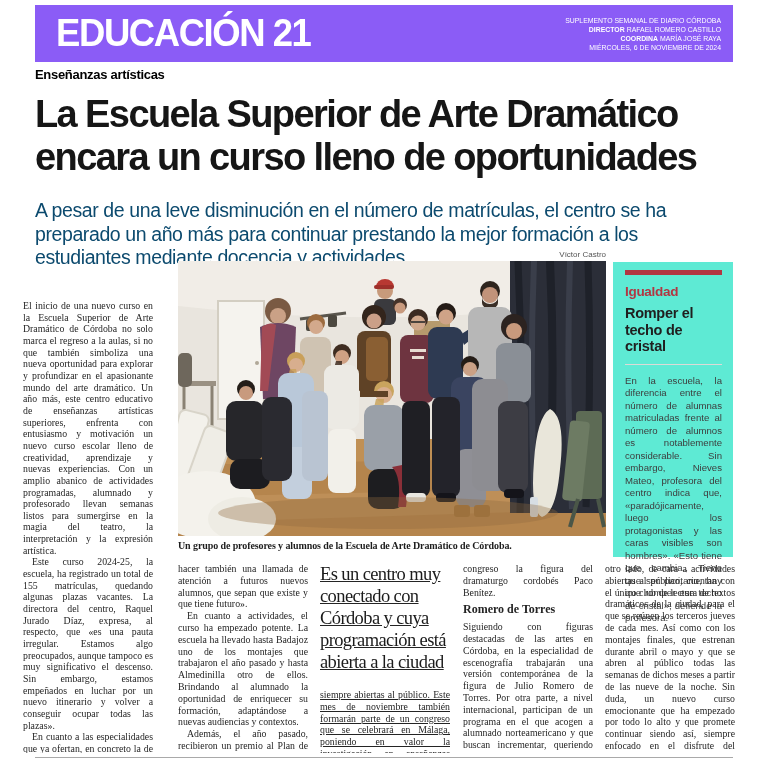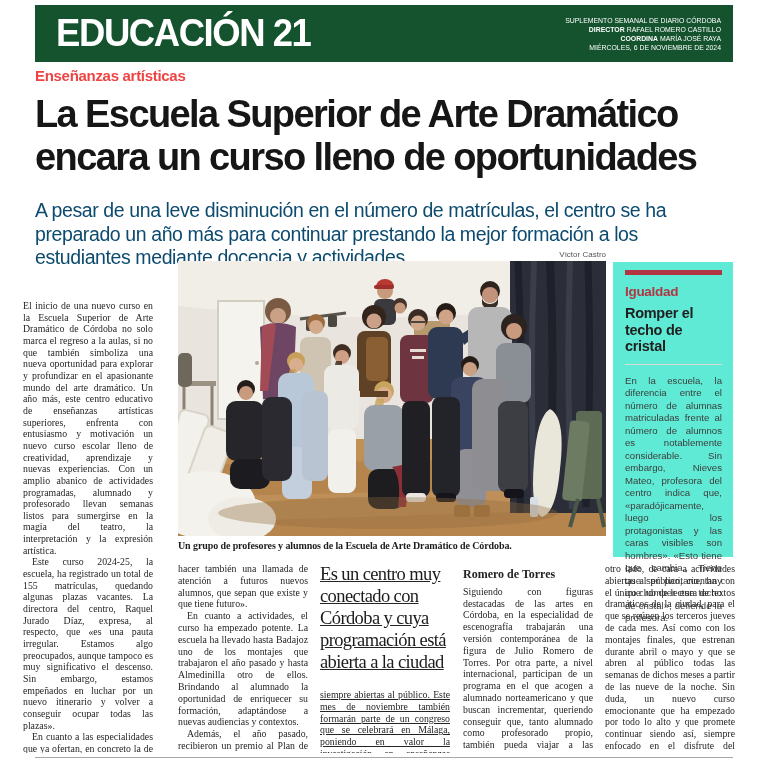--- a/index.html
+++ b/index.html
@@ -1,28 +1,28 @@
 <!DOCTYPE html>
 <html><head>
 <meta charset="utf-8">
 <style>
   html,body{margin:0;padding:0;background:#ffffff;}
   .page{position:relative;width:768px;height:768px;background:#fff;overflow:hidden;
         font-family:"Liberation Serif",serif;color:#1c1c1c;}
   
-  .masthead{position:absolute;left:35px;top:5px;width:698px;height:57px;background:#14532d;
+  .masthead{position:absolute;left:35px;top:5px;width:698px;height:57px;background:#8b5cf6;
             display:flex;align-items:center;justify-content:space-between;padding:0;box-sizing:border-box;}
   .mast-title{font-family:"Liberation Sans",sans-serif;font-weight:bold;font-size:38px;
               color:#fff;letter-spacing:-1.5px;padding-left:22px;transform:scaleX(.96);transform-origin:0 50%;}
   .mast-meta{font-family:"Liberation Sans",sans-serif;font-size:6.9px;line-height:9px;color:#fff;
              text-align:right;padding-right:12px;}
   .mast-meta .lbl{font-weight:bold;margin-right:2px;}
   
   .kicker{position:absolute;left:35px;top:67px;font-family:"Liberation Sans",sans-serif;
-          font-weight:bold;font-size:15px;color:#ef4444;letter-spacing:-0.3px;}
+          font-weight:bold;font-size:13px;color:#000000;letter-spacing:-0.3px;}
   .headline{position:absolute;left:35px;top:93px;width:700px;font-family:"Liberation Sans",sans-serif;
             font-weight:bold;font-size:38px;line-height:43px;color:#161616;letter-spacing:-1.6px;}
   .subhead{position:absolute;left:35px;top:199px;width:700px;font-family:"Liberation Sans",sans-serif;
            font-size:19.5px;line-height:23.5px;color:#0c4a6e;letter-spacing:-0.4px;}
   
   .byline{position:absolute;left:35px;top:259px;width:130px;font-family:"Liberation Sans",sans-serif;}
   .byline .author{font-weight:bold;font-size:10px;color:#222;letter-spacing:-0.2px;}
   .byline .place{font-weight:bold;font-size:10px;color:#b23642;}
   .byline .rule{margin-top:7px;border-top:1.6px solid #2c2c2c;width:100%;}
   
@@ -240,20 +240,21 @@
     <p>En cuanto a actividades, el curso ha empezado potente. La escuela ha llevado hasta Badajoz uno de los montajes que trabajaron el año pasado y hasta Almedinilla otro de ellos. Brindando al alumnado la oportunidad de enriquecer su formación, adaptándose a nuevas audiencias y contextos.</p>
     <p>Además, el año pasado, recibieron un premio al Plan de Igualdad y Coeducación, por actividades como las que hacen el 25N y el 8M,</p>
   </div>
 
   <div class="col" id="col3">
     <div class="pullquote">Es un centro muy conectado con Córdoba y cuya programación está abierta a la ciudad</div>
     <p>siempre abiertas al público. Este mes de noviembre también formarán parte de un congreso que se celebrará en Málaga, poniendo en valor la investigación en enseñanzas artísticas. El centro llevará al</p>
   </div>
 
   <div class="col" id="col4">
+    <p>congreso la figura del dramaturgo cordobés Paco Benítez.</p>
     <div class="runhead">Romero de Torres</div>
     <p>Siguiendo con figuras destacadas de las artes en Córdoba, en la especialidad de escenografía trabajarán una versión contemporánea de la figura de Julio Romero de Torres. Por otra parte, a nivel internacional, participan de un programa en el que acogen a alumnado norteamericano y que buscan incrementar, queriendo conseguir que, tanto alumnado como profesorado propio, también pueda viajar a las escuelas norteamericanas. Por</p>
   </div>
 
   <div class="col" id="col5">
     <p>otro lado, de cara a actividades abiertas al público, cuentan con el único club de lectura de textos dramáticos de la ciudad, para el que se reúnen los terceros jueves de cada mes. Así como con los montajes finales, que estrenan durante abril o mayo y que se abren al público todas las semanas de dichos meses a partir de las nueve de la noche. Sin duda, un nuevo curso emocionante que ha empezado por todo lo alto y que promete continuar siendo así, siempre enfocado en el disfrute del alumnado y en poder brindarle nuevas oportunidades. ■</p>
   </div>
 
   <div class="bottom-rule"></div>
 </div>

